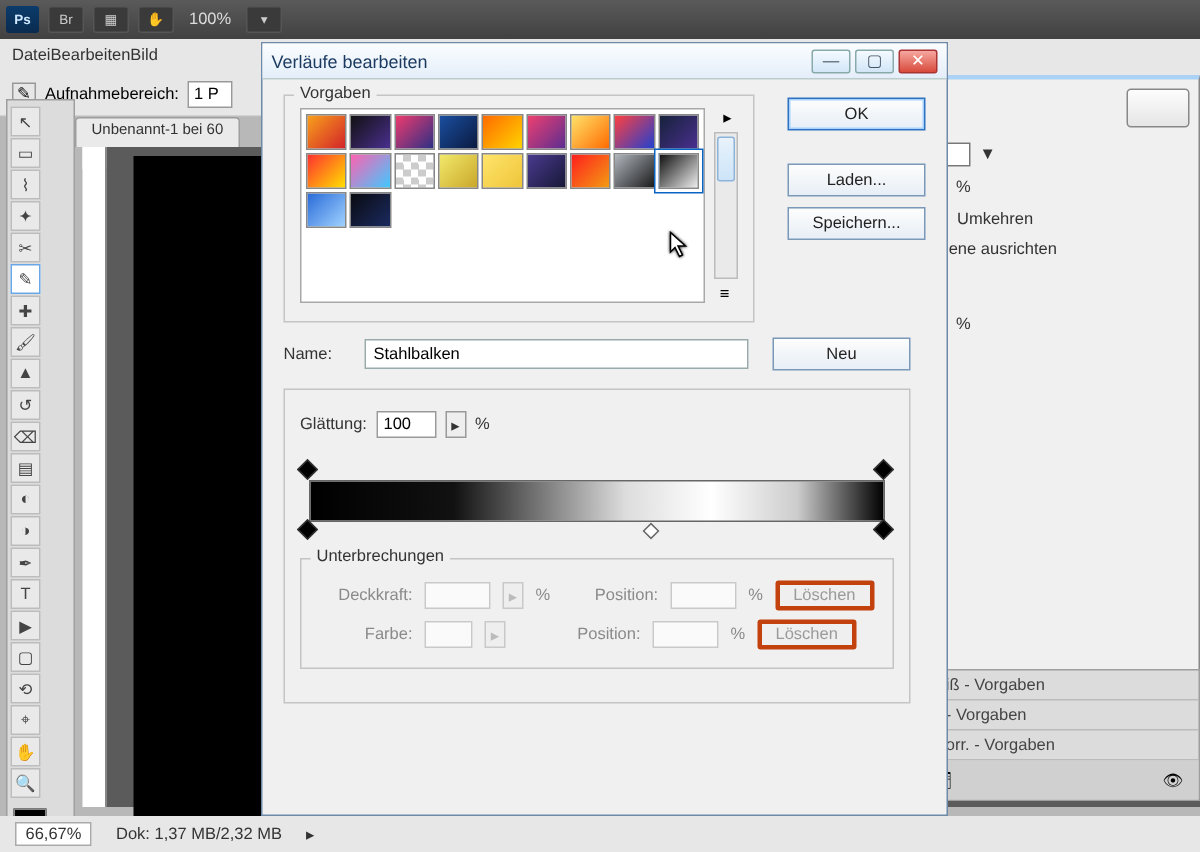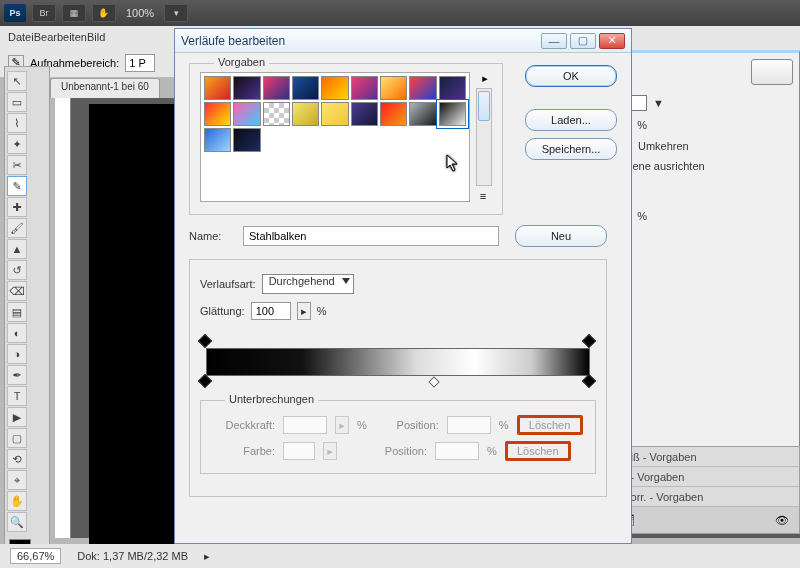--- a/index.html
+++ b/index.html
@@ -47,33 +47,33 @@
 
 .dialog { position:absolute; left:174px; top:28px; width:458px; height:516px; background:#f0f0f0; border:1px solid #6d8aa8;}
 .titlebar { height:24px; background:linear-gradient(#fbfdff,#e4eef9); display:flex; align-items:center; padding:0 6px; justify-content:space-between; border-bottom:1px solid #bcc;}
 .titlebar .title { color:#1a3a5f; font-size:12px;}
 .winbtns { display:flex; gap:3px;}
 .winbtn { width:26px; height:16px; border:1px solid #8aa; background:linear-gradient(#f4faff,#d2e6f7); border-radius:2px; display:flex;align-items:center;justify-content:center; color:#456;}
 .winbtn.close { background:linear-gradient(#f6a7a0,#d84b3c); border-color:#a33; color:#fff;}
 
 .dlg-body { padding:10px 14px; position:relative;}
 .fieldset { border:1px solid #c4c4c4; padding:8px 10px 12px; margin-bottom:10px; position:relative;}
-.fieldset .legend { position:absolute; top:-8px; left:24px; background:#f0f0f0; padding:0 4px; color:#333;}
+.fieldset .legend { position:absolute; top:-8px; left:6px; background:#f0f0f0; padding:0 4px; color:#333;}
 
 .presets-box { height:130px; display:flex; gap:6px;}
 .presets-grid { flex:1; background:#fff; border:1px solid #a8a8a8; padding:3px; display:grid; grid-template-columns:repeat(9,1fr); grid-auto-rows:24px; gap:2px; align-content:start;}
 .preset { border:1px solid #888;}
 .preset.sel { outline:2px solid #fff; box-shadow:0 0 0 3px #0b63c4;}
 .scroll-col { width:16px; display:flex; flex-direction:column; gap:4px; }
 .flyout { width:14px; height:12px; display:flex;align-items:center;justify-content:center;}
 .scrollbar { flex:1; background:#eaeaea; border:1px solid #bbb; position:relative;}
 .thumb { position:absolute; top:2px; left:1px; right:1px; height:30px; background:linear-gradient(#e8f2fb,#cde4f8); border:1px solid #8cb3d9; border-radius:2px;}
 
 .right-btns { position:absolute; right:14px; top:12px; width:92px; display:flex; flex-direction:column; gap:7px;}
-.xp-btn { height:22px; border:1px solid #7a98b8; border-radius:10px; background:linear-gradient(#fdfdfd,#e7eef6); color:#222; display:flex;align-items:center;justify-content:center; cursor:default;}
+.xp-btn { height:22px; border:1px solid #7a98b8; border-radius:0; background:linear-gradient(#fdfdfd,#e7eef6); color:#222; display:flex;align-items:center;justify-content:center; cursor:default;}
 .xp-btn.primary { border:1px solid #2f72c0; box-shadow:inset 0 0 0 1px #a6d1ff;}
 
 .name-row { display:flex; align-items:center; gap:10px; margin:4px 0 12px;}
 .name-row label { width:44px; color:#333;}
 .name-input { flex:1; height:20px; border:1px solid #9aa; background:#fff; padding:0 5px; margin-right:6px;}
 .new-btn { width:92px;}
 
 .grad-params { display:flex; flex-direction:column; gap:8px;}
 .row-inline { display:flex; align-items:center; gap:6px; color:#333;}
 .select { height:20px; border:1px solid #888; background:#fff; padding:0 18px 0 6px; position:relative; min-width:90px;}
@@ -267,26 +267,20 @@
 
     <div class="name-row" style="width:418px;">
       <label>Name:</label>
       <input class="name-input" value="Stahlbalken" style="">
       <div class="xp-btn new-btn">Neu</div>
     </div>
 
     <div class="fieldset" style="width:418px; padding-top:14px;">
       <div class="grad-params">
         <div class="row-inline">
-          <span>Verlaufsart:</span>
-          <div class="select">
-            <span>Durchgehend</span><span class="arrow"></span>
-          </div>
-        </div>
-        <div class="row-inline">
           <span>Glättung:</span>
           <input class="num-input" value="100" style="">
           <div class="step-btn">▸</div>
           <span>%</span>
         </div>
 
         <div class="grad-editor">
           <div class="grad-bar-wrap">
             <div class="stop-top" style="left:0;">
                 <div class="stop-shape"></div>

